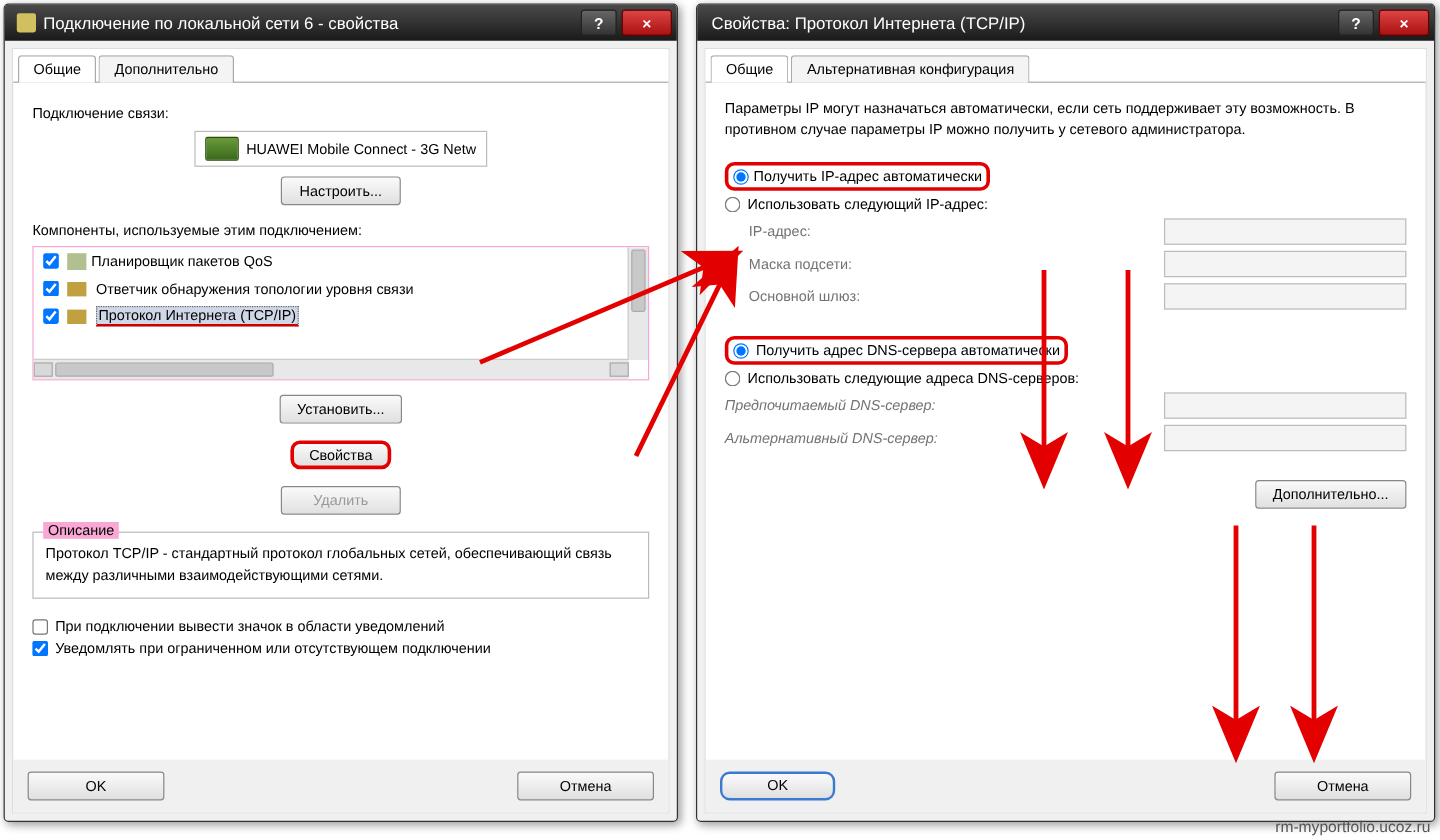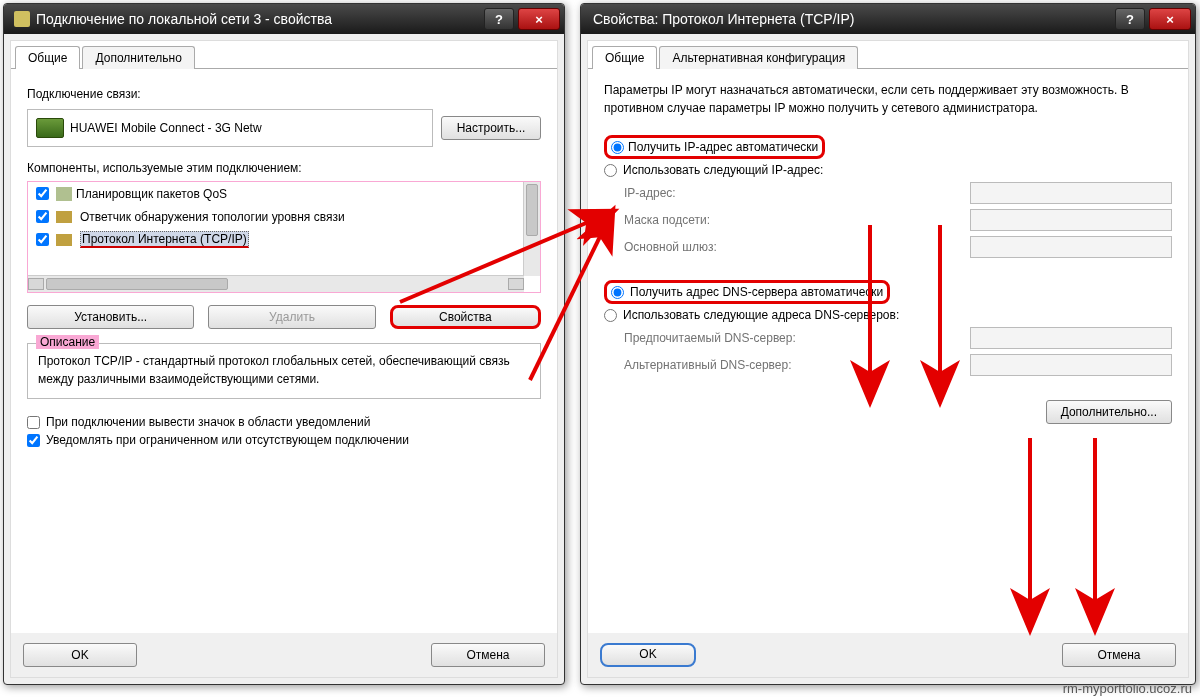--- a/index.html
+++ b/index.html
@@ -85,21 +85,21 @@
     border: 1px solid #888;
     border-radius: 3px;
     padding: 4px 14px;
     cursor: pointer;
     min-width: 70px;
     text-align: center;
     display: inline-block;
   }
   .btn.disabled { color:#999; cursor:default;}
   .btn.default { border:2px solid #3a7ad0; }
-  .row { display:flex; align-items:center; gap:8px; margin:8px 0;}
+  .row { display:flex; align-items:center; gap:8px; margin:8px 16px;flex-direction:column;}
   .groupbox {
     border:1px solid #bbb;
     padding: 8px 10px 10px 10px;
     margin-top:8px;
     position:relative;
   }
   .groupbox .legend {
     position:absolute;
     top:-9px; left:8px;
     background:#f9a8d4;
@@ -160,21 +160,21 @@
     width: 26px; height: 18px; background: linear-gradient(#6a9a3a,#3a6a1a); border:1px solid #2a4a0a; display:inline-block; border-radius:2px;
   }
   .netchip { width:16px; height:12px; background:#c0a040; display:inline-block; margin-right:4px;}
 </style>
 </head>
 <body>
 
 <div class="dialog" style="left:3px; top:3px; width:560px; height:680px;">
   <div class="titlebar">
     <span class="ticon"></span>
-    <span class="title">Подключение по локальной сети 3 - свойства</span>
+    <span class="title">Подключение по локальной сети 6 - свойства</span>
     <span class="tbtn help">?</span>
     <span class="tbtn close">×</span>
   </div>
   <div class="body" style="height:636px; position:relative;">
     <div class="tabs">
       <div class="tab active">Общие</div>
       <div class="tab">Дополнительно</div>
     </div>
     <div class="content">
       <div class="label">Подключение связи:</div>
@@ -208,22 +208,22 @@
           </div>
         <div class="hscroll">
           <div class="harrow" style="left:0;"></div>
           <div class="hthumb"></div>
           <div class="harrow" style="right:0;"></div>
         </div>
       </div>
 
       <div class="row" style="margin-top:12px; gap:14px;">
         <span class="btn" style="flex:1;">Установить...</span>
+        <span class="btn highlight-red" style="flex:1;">Свойства</span>
         <span class="btn disabled" style="flex:1;">Удалить</span>
-        <span class="btn highlight-red" style="flex:1;">Свойства</span>
       </div>
 
       <div class="groupbox" style="margin-top:14px;">
         <span class="legend">Описание</span>
         <div style="line-height:1.5;">Протокол TCP/IP - стандартный протокол глобальных сетей, обеспечивающий связь между различными взаимодействующими сетями.</div>
       </div>
 
       <div class="radio" style="margin-top:16px;">
         <input type="checkbox" style="">
         <span>При подключении вывести значок в области уведомлений</span>
@@ -282,21 +282,21 @@
       <div class="radio" style="margin-top:22px;">
         <span class="highlight-red" style="display:flex; align-items:center; gap:6px;">
           <input type="radio" name="dns" checked="" style="">
           <span>Получить адрес DNS-сервера автоматически</span>
         </span>
       </div>
       <div class="radio">
         <input type="radio" name="dns" style="">
         <span>Использовать следующие адреса DNS-серверов:</span>
       </div>
-      <div style="margin-left:20px;">
+      <div style="font-style:italic;">
         <div class="fieldrow">
           <span class="flabel">Предпочитаемый DNS-сервер:</span>
           <div class="ipinput"></div>
         </div>
         <div class="fieldrow">
           <span class="flabel">Альтернативный DNS-сервер:</span>
           <div class="ipinput"></div>
         </div>
       </div>
 

